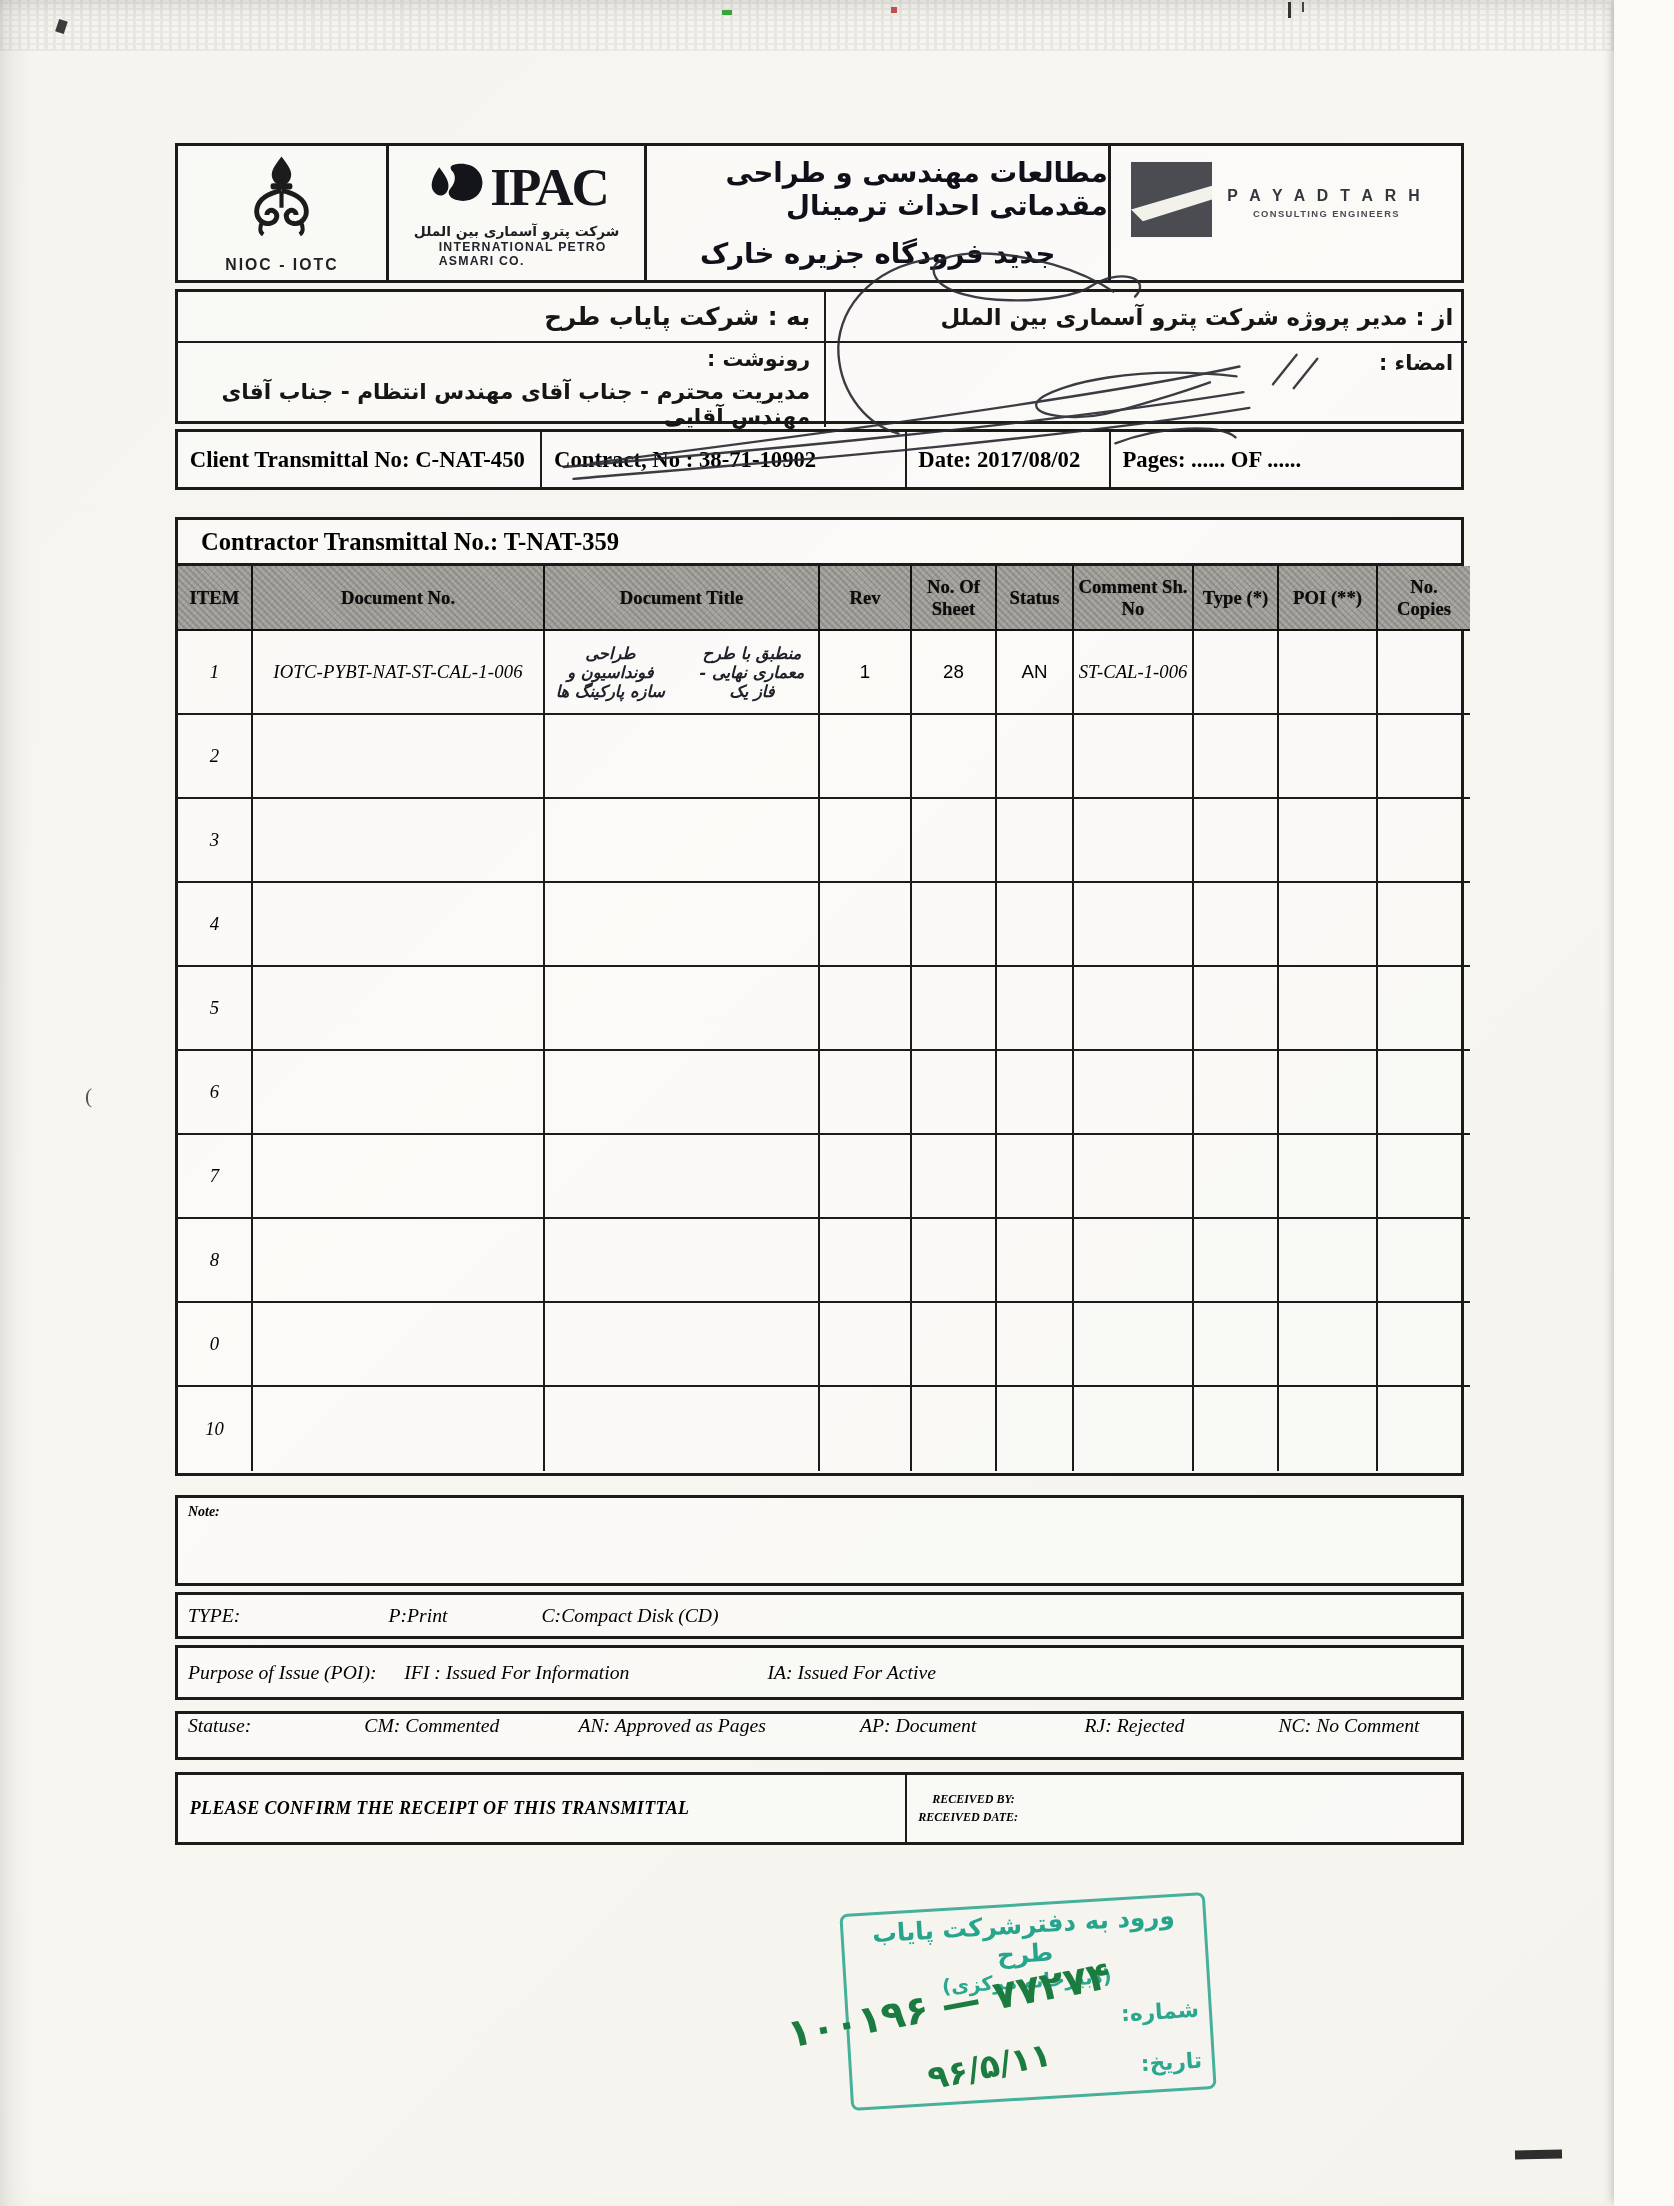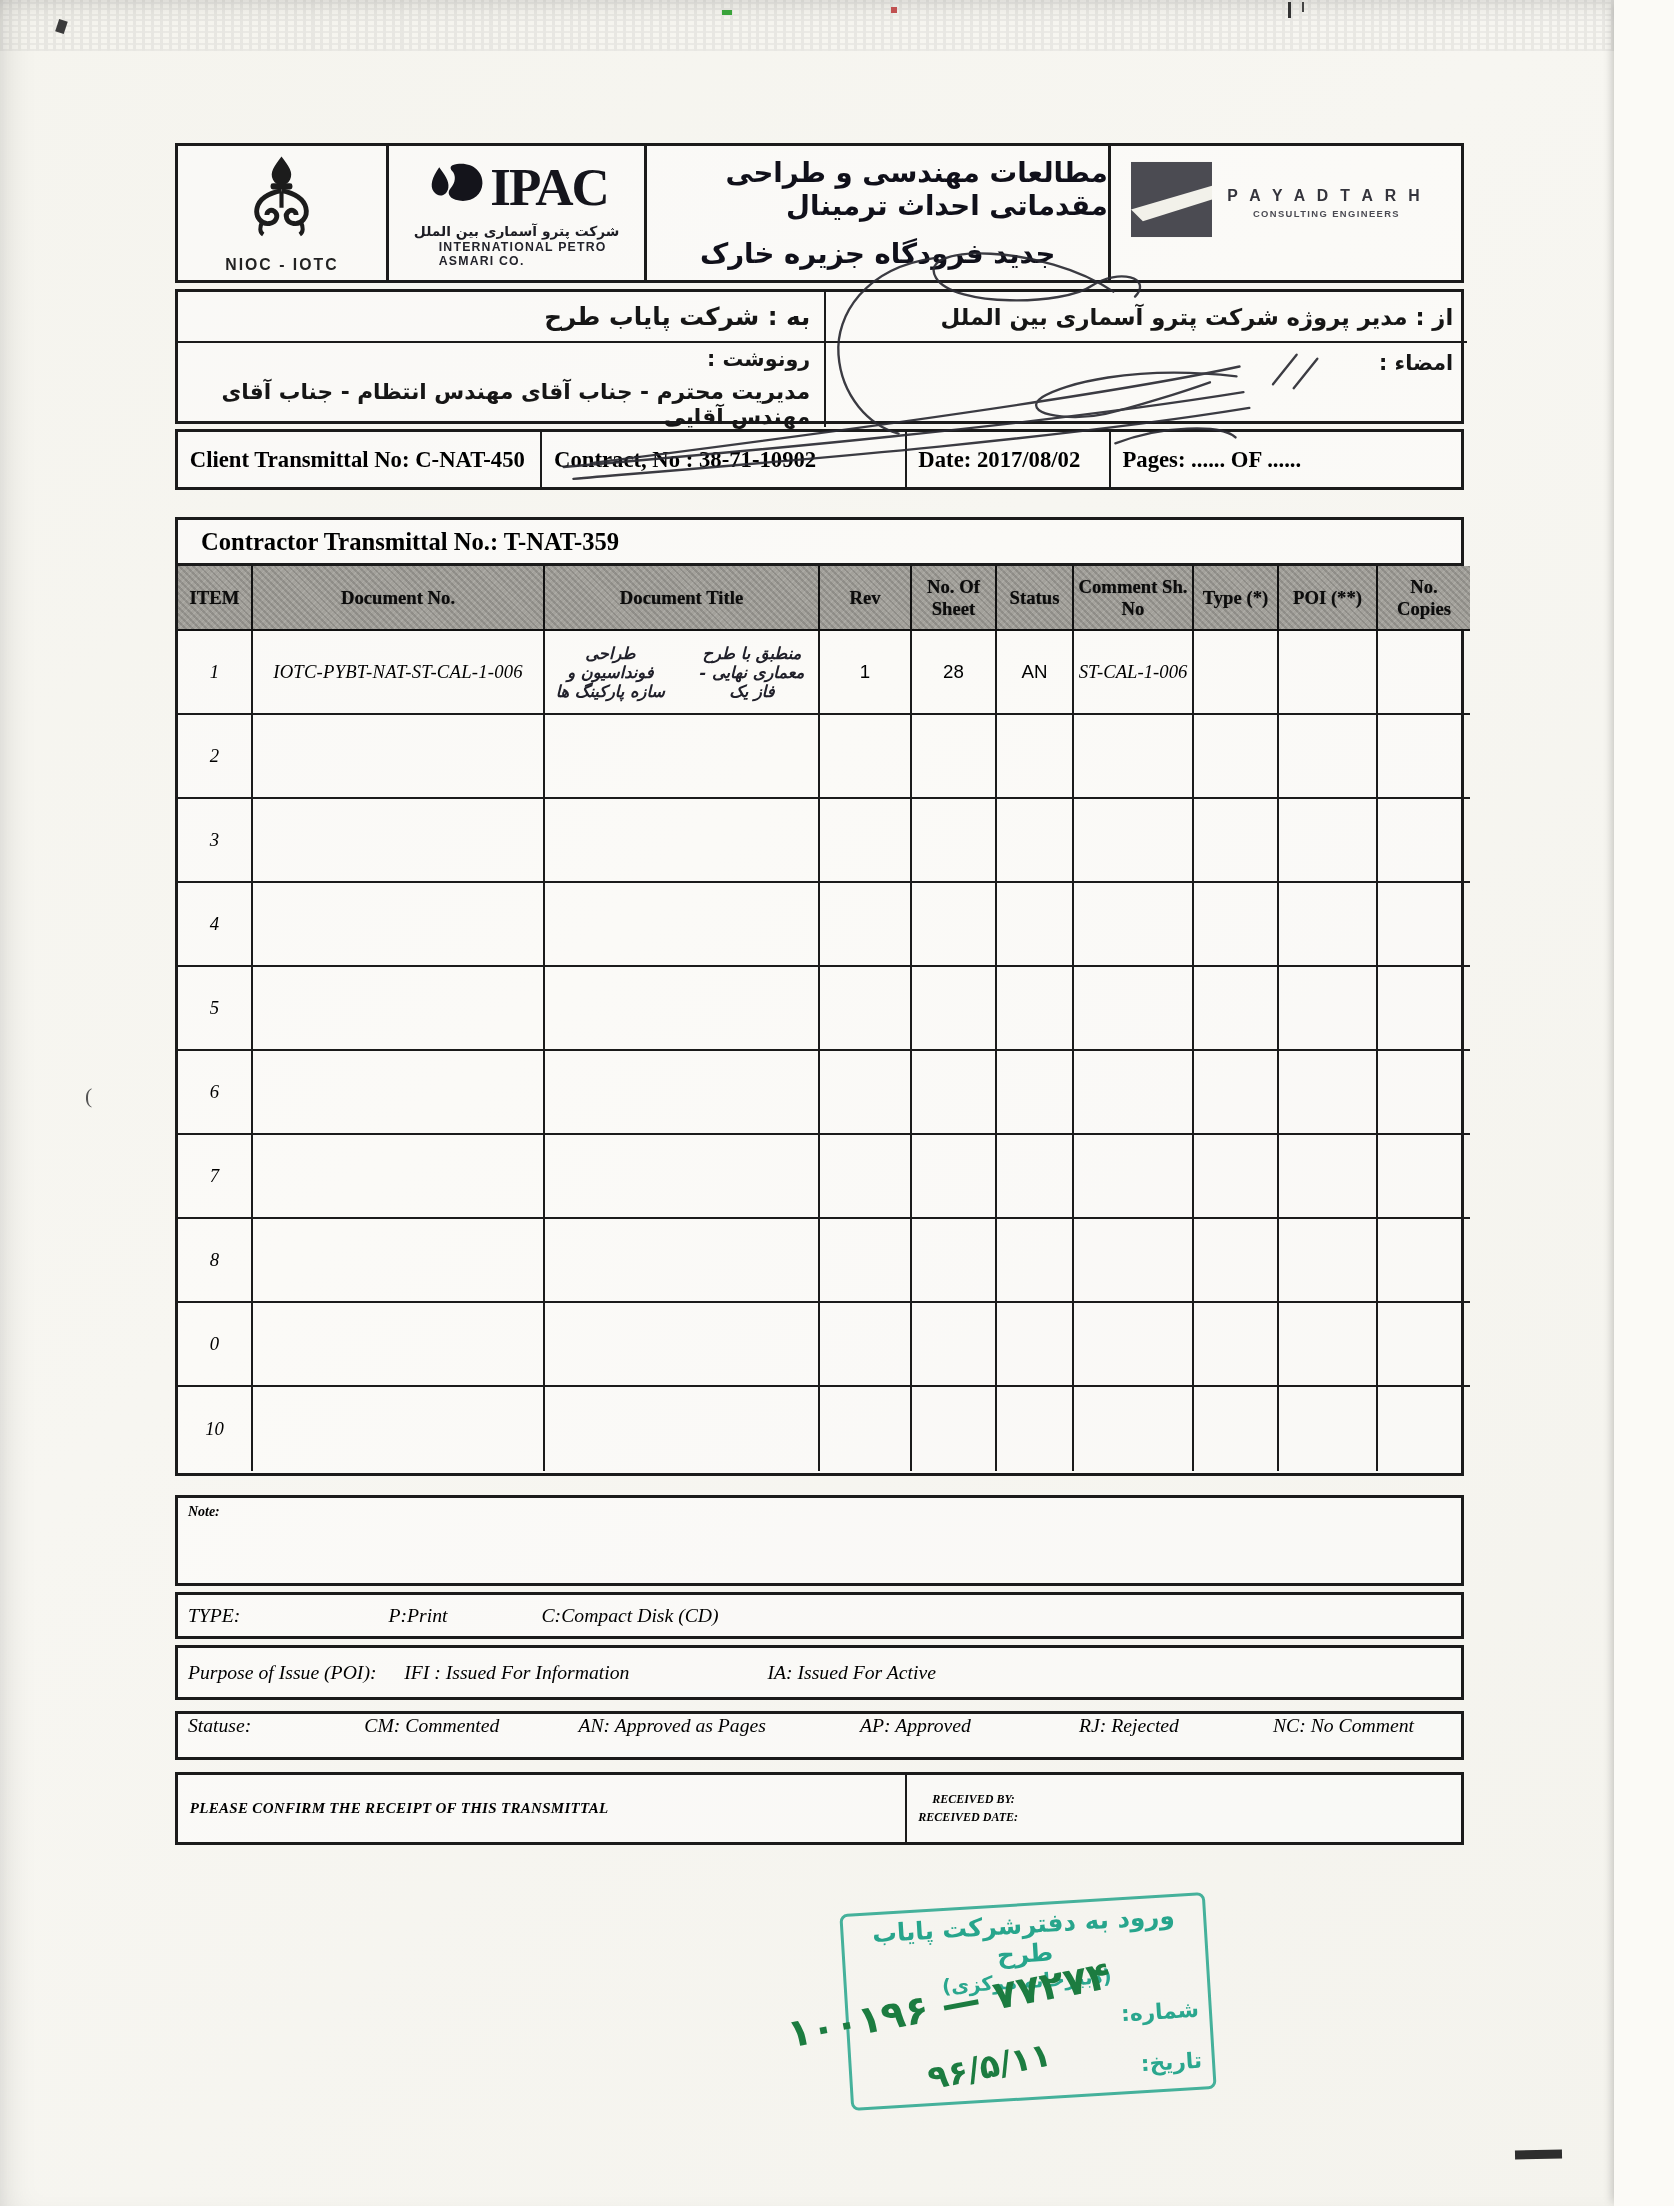--- a/index.html
+++ b/index.html
@@ -71,21 +71,21 @@
   .c-rev,.c-sheets,.c-status{font-family:"Liberation Sans",sans-serif;font-size:18.7px;}
   
   .box-note{top:1495px;height:91px;padding:3.9px 9.9px;box-sizing:border-box;}
   .note-label{font-style:italic;font-weight:bold;font-size:14px;}
   .box-type{top:1592px;height:47px;display:flex;align-items:center;font-style:italic;font-size:19.7px;}
   .box-poi{top:1645px;height:55px;display:flex;align-items:center;font-style:italic;font-size:19.7px;}
   .box-status{top:1711px;height:49px;display:flex;align-items:flex-start;font-style:italic;font-size:19.7px;}
   .leg{white-space:nowrap;}
   .box-confirm{top:1772px;height:73px;display:flex;}
   .confirm-left{width:746px;box-sizing:border-box;border-right:2px solid #1b1b1b;display:flex;align-items:center;padding:0 11.8px;
-      font-style:italic;font-weight:bold;font-size:15px;letter-spacing:0.3px;}
+      font-style:italic;font-weight:bold;font-size:18px;letter-spacing:0.3px;}
   .confirm-right{width:544px;display:flex;flex-direction:column;justify-content:center;padding:0 11.8px;gap:3.9px;
       font-style:italic;font-weight:bold;font-size:12px;}
   .rb{margin-left:13.8px;}
   
   .sig{position:absolute;top:0;left:0;pointer-events:none;}
   
   .stamp{position:absolute;left:845px;top:1903px;width:366px;height:197px;box-sizing:border-box;
      border:3.9px solid rgba(38,164,140,.85);border-radius:7.9px;transform:rotate(-3.5deg);
      padding:3.9px 9.9px 2px;background:rgba(255,255,255,.06);}
   .stamp .s1{font-family:"DejaVu Sans",sans-serif;direction:rtl;text-align:center;font-weight:bold;font-size:24.6px;color:#27a58c;}
@@ -372,21 +372,21 @@
   <div class="fbox box-poi">
     <span class="leg" style="margin-left:9.9px;">Purpose of Issue (POI):</span>
     <span class="leg" style="margin-left:27.6px;">IFI : Issued For Information</span>
     <span class="leg" style="margin-left:138px;">IA: Issued For Active</span>
   </div>
 
   <div class="fbox box-status">
     <span class="leg" style="margin-left:9.9px;">Statuse:</span>
     <span class="leg" style="margin-left:113px;">CM: Commented</span>
     <span class="leg" style="margin-left:79px;">AN: Approved as Pages</span>
-    <span class="leg" style="margin-left:94px;">AP: Approved</span>
+    <span class="leg" style="margin-left:94px;">AP: Document</span>
     <span class="leg" style="margin-left:108px;">RJ: Rejected</span>
     <span class="leg" style="margin-left:94px;">NC: No Comment</span>
   </div>
 
   <div class="fbox box-confirm">
     <div class="confirm-left">PLEASE CONFIRM THE RECEIPT OF THIS TRANSMITTAL</div>
     <div class="confirm-right">
       <span class="rb">RECEIVED BY:</span>
       <span>RECEIVED DATE:</span>
     </div>

